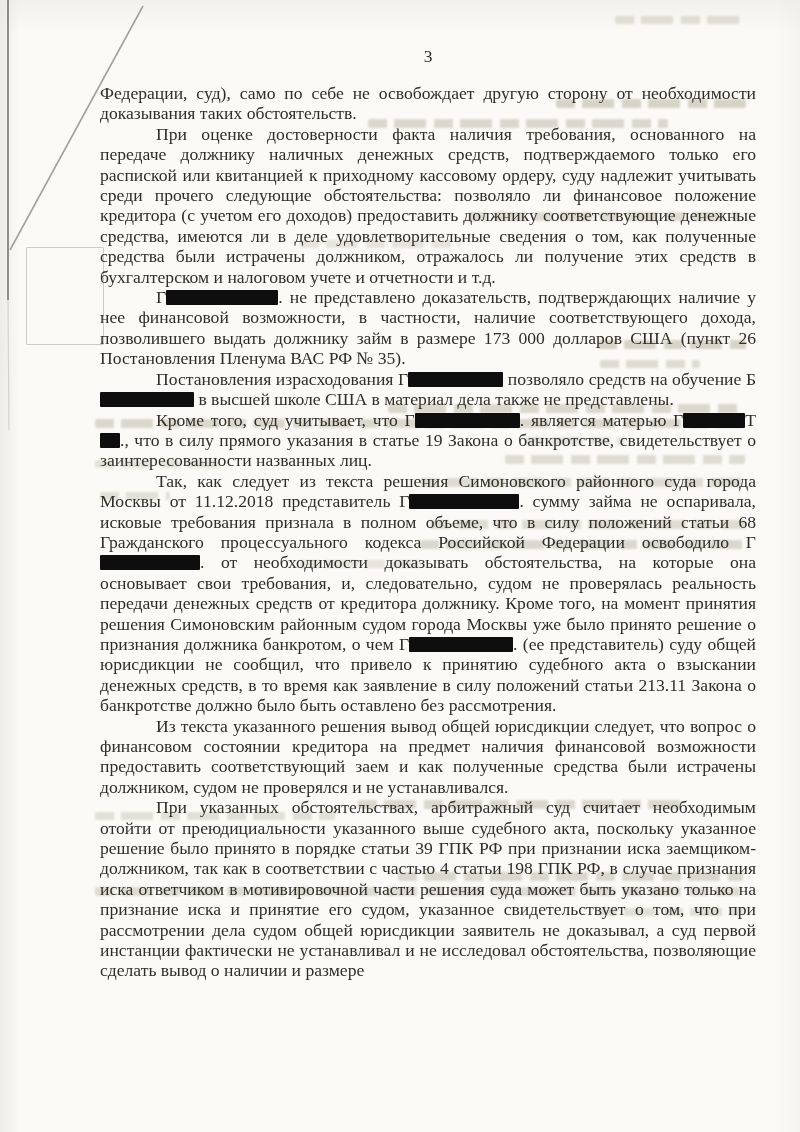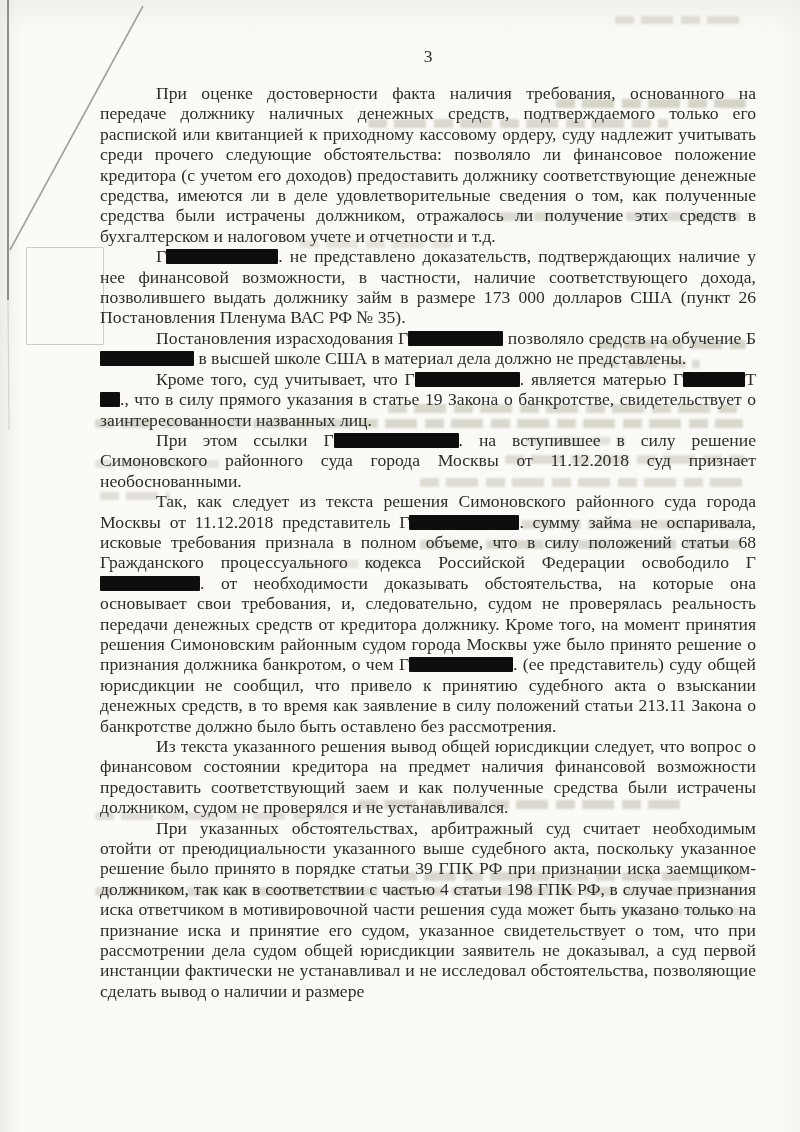--- a/index.html
+++ b/index.html
@@ -103,23 +103,23 @@
 
   <svg class="corner-marks" width="200" height="440" viewBox="0 0 200 440">
     <line x1="8" y1="0" x2="8" y2="300" stroke="#6f6e6a" stroke-width="2" opacity="0.75"></line>
     <line x1="8" y1="300" x2="9" y2="430" stroke="#9b9a94" stroke-width="1.2" opacity="0.35"></line>
     <line x1="143" y1="6" x2="10" y2="250" stroke="#8d8c86" stroke-width="1.6" opacity="0.8"></line>
   </svg>
 
   <div class="page-number">3</div>
 
   <div class="doc-body">
+      <p class="para"><span>Федерации, суд), само по себе не освобождает  другую  сторону  от необходимости доказывания таких обстоятельств.</span></p>
       <p class="para indent"><span>При оценке достоверности факта наличия требования, основанного на передаче должнику наличных денежных средств, подтверждаемого только его распиской или квитанцией к приходному кассовому ордеру, суду надлежит учитывать среди прочего следующие обстоятельства: позволяло ли финансовое положение кредитора (с учетом его доходов) предоставить должнику соответствующие денежные средства, имеются ли в деле удовлетворительные сведения о том, как полученные средства были истрачены должником, отражалось ли получение этих средств в бухгалтерском и налоговом учете и отчетности и т.д.</span></p>
       <p class="para indent"><span>Г</span><span class="redaction" style="width: 112px;"></span><span>. не представлено доказательств, подтверждающих наличие у нее финансовой возможности, в частности, наличие соответствующего дохода, позволившего выдать должнику займ в размере 173 000 долларов США (пункт 26 Постановления Пленума ВАС РФ № 35).</span></p>
-      <p class="para indent"><span>Постановления израсходования Г</span><span class="redaction" style="width: 95px;"></span><span> позволяло средств на обучение Б</span><span class="redaction" style="width: 94px;"></span><span> в высшей школе США в материал дела должно не представлены.</span></p>
+      <p class="para indent"><span>Постановления израсходования Г</span><span class="redaction" style="width: 95px;"></span><span> позволяло средств на обучение Б</span><span class="redaction" style="width: 94px;"></span><span> в высшей школе США в материал дела также не представлены.</span></p>
       <p class="para indent"><span>Кроме того, суд учитывает, что Г</span><span class="redaction" style="width: 105px;"></span><span>. является матерью Г</span><span class="redaction" style="width: 62px;"></span><span>Т</span><span class="redaction" style="width: 20px;"></span><span>., что в силу прямого указания в статье 19 Закона о банкротстве, свидетельствует о заинтересованности названных лиц.</span></p>
-      <p class="para indent"><span>При этом ссылки Г</span><span class="redaction" style="width: 125px;"></span><span>. на вступившее в силу решение Симоновского районного суда города Москвы от 11.12.2018 суд признает необоснованными.</span></p>
       <p class="para indent"><span>Так, как следует из текста решения Симоновского районного суда города Москвы от 11.12.2018 представитель Г</span><span class="redaction" style="width: 110px;"></span><span>. сумму займа не оспаривала, исковые требования признала в полном объеме, что в силу положений статьи 68 Гражданского процессуального кодекса Российской Федерации освободило Г</span><span class="redaction" style="width: 100px;"></span><span>. от необходимости доказывать обстоятельства, на которые она основывает свои требования, и, следовательно, судом не проверялась реальность передачи денежных средств от кредитора должнику. Кроме того, на момент принятия решения Симоновским районным судом города Москвы уже было принято решение о признания должника банкротом, о чем Г</span><span class="redaction" style="width: 104px;"></span><span>. (ее представитель) суду общей юрисдикции не сообщил, что привело к принятию судебного акта о взыскании денежных средств, в то время как заявление в силу положений статьи 213.11 Закона о банкротстве должно было быть оставлено без рассмотрения.</span></p>
       <p class="para indent"><span>Из текста указанного решения вывод общей юрисдикции следует, что вопрос о финансовом состоянии кредитора на предмет наличия финансовой возможности предоставить соответствующий заем и как полученные средства были истрачены должником, судом не проверялся  и не устанавливался.</span></p>
       <p class="para indent"><span>При указанных обстоятельствах, арбитражный суд  считает необходимым отойти от преюдициальности указанного выше судебного акта, поскольку указанное решение было принято в порядке статьи 39 ГПК РФ при признании иска заемщиком-должником, так как в соответствии с частью 4 статьи 198 ГПК РФ, в случае признания иска ответчиком в мотивировочной части решения суда может быть указано только на признание иска и принятие его судом, указанное свидетельствует о том, что при рассмотрении дела судом общей юрисдикции заявитель не доказывал, а суд первой инстанции фактически не устанавливал и не исследовал обстоятельства, позволяющие сделать вывод о наличии и размере</span></p>
     </div>
 
 </div>
 
 </body></html>

